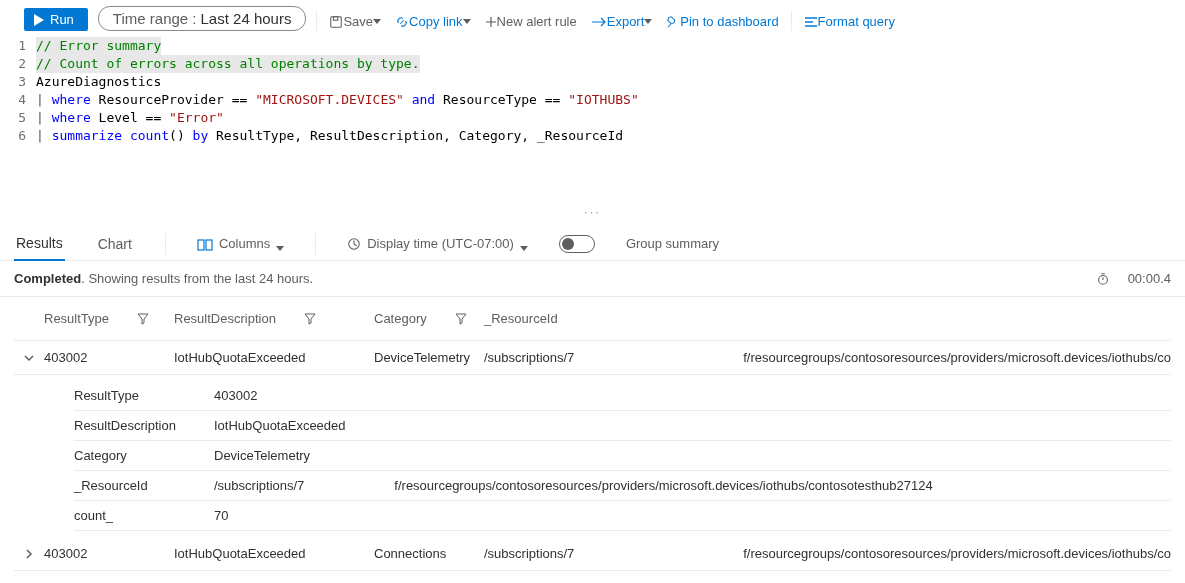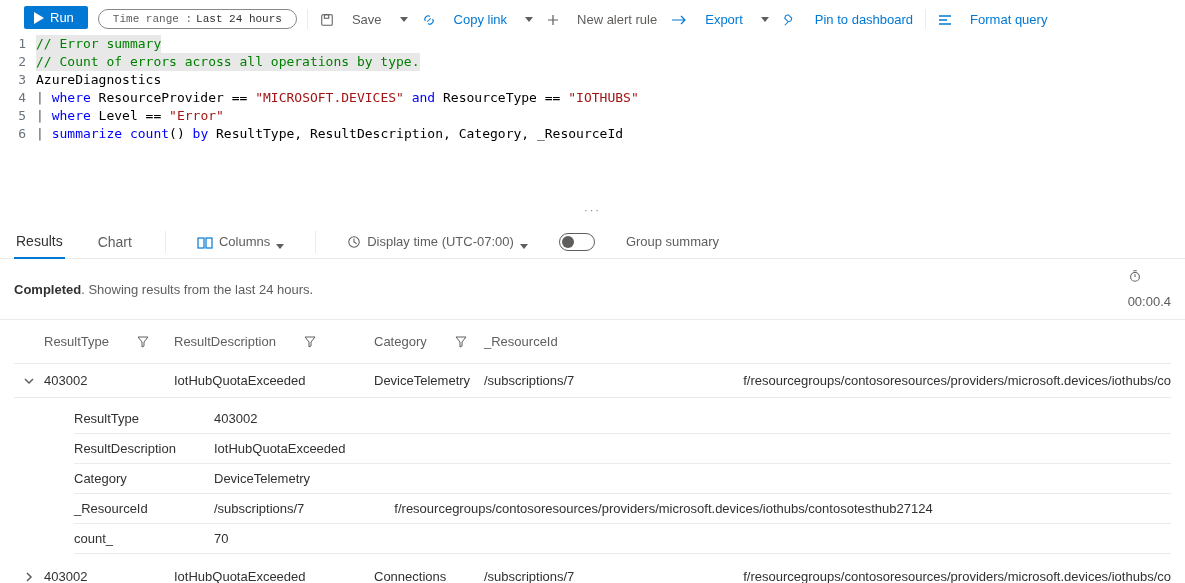--- a/index.html
+++ b/index.html
@@ -36,34 +36,33 @@
   }
   .run-btn svg { fill: #fff; }
   .time-range {
     border: 1px solid #8a8886;
     border-radius: 12px;
     padding: 3px 14px;
     display: flex;
     align-items: center;
     gap: 4px;
     cursor: pointer;
-    font-size: 11px;
-    font-family: Liberation Mono, monospace;
+    font-size: 15px;
   }
   .time-range .label { color: #605e5c; }
   .time-range .val { color: #323130; font-weight: 400; }
   .tb-sep {
     width: 1px;
     height: 20px;
     background: #edebe9;
   }
   .tb-item {
     display: flex;
     align-items: center;
-    gap: 18px;
+    gap: 0;
     color: #605e5c;
     cursor: pointer;
     padding: 2px 2px;
   }
   .tb-item svg { stroke: #605e5c; fill: none; }
   .tb-item.accent { color: #0078d4; }
   .tb-item.accent svg { stroke: #0078d4; }
 
   .chev-down {
     width: 0; height: 0;
@@ -161,24 +160,23 @@
     align-items: center;
     justify-content: space-between;
     padding: 10px 14px;
     border-bottom: 1px solid #edebe9;
     font-size: 13px;
   }
   .status-row .left b { font-weight: 700; color: #323130; }
   .status-row .left span { color: #605e5c; }
   .status-row .right {
     display: flex;
-    align-items: flex-start;
-    gap: 11px;
-    color: #605e5c;
-    flex-direction: column;
+    align-items: flex-end;
+    gap: 18px;
+    color: #605e5c;
   }
 
   
   .grid {
     padding: 0 14px;
   }
   .grid-head {
     display: grid;
     grid-template-columns: 30px 130px 200px 110px 1fr;
     align-items: center;

